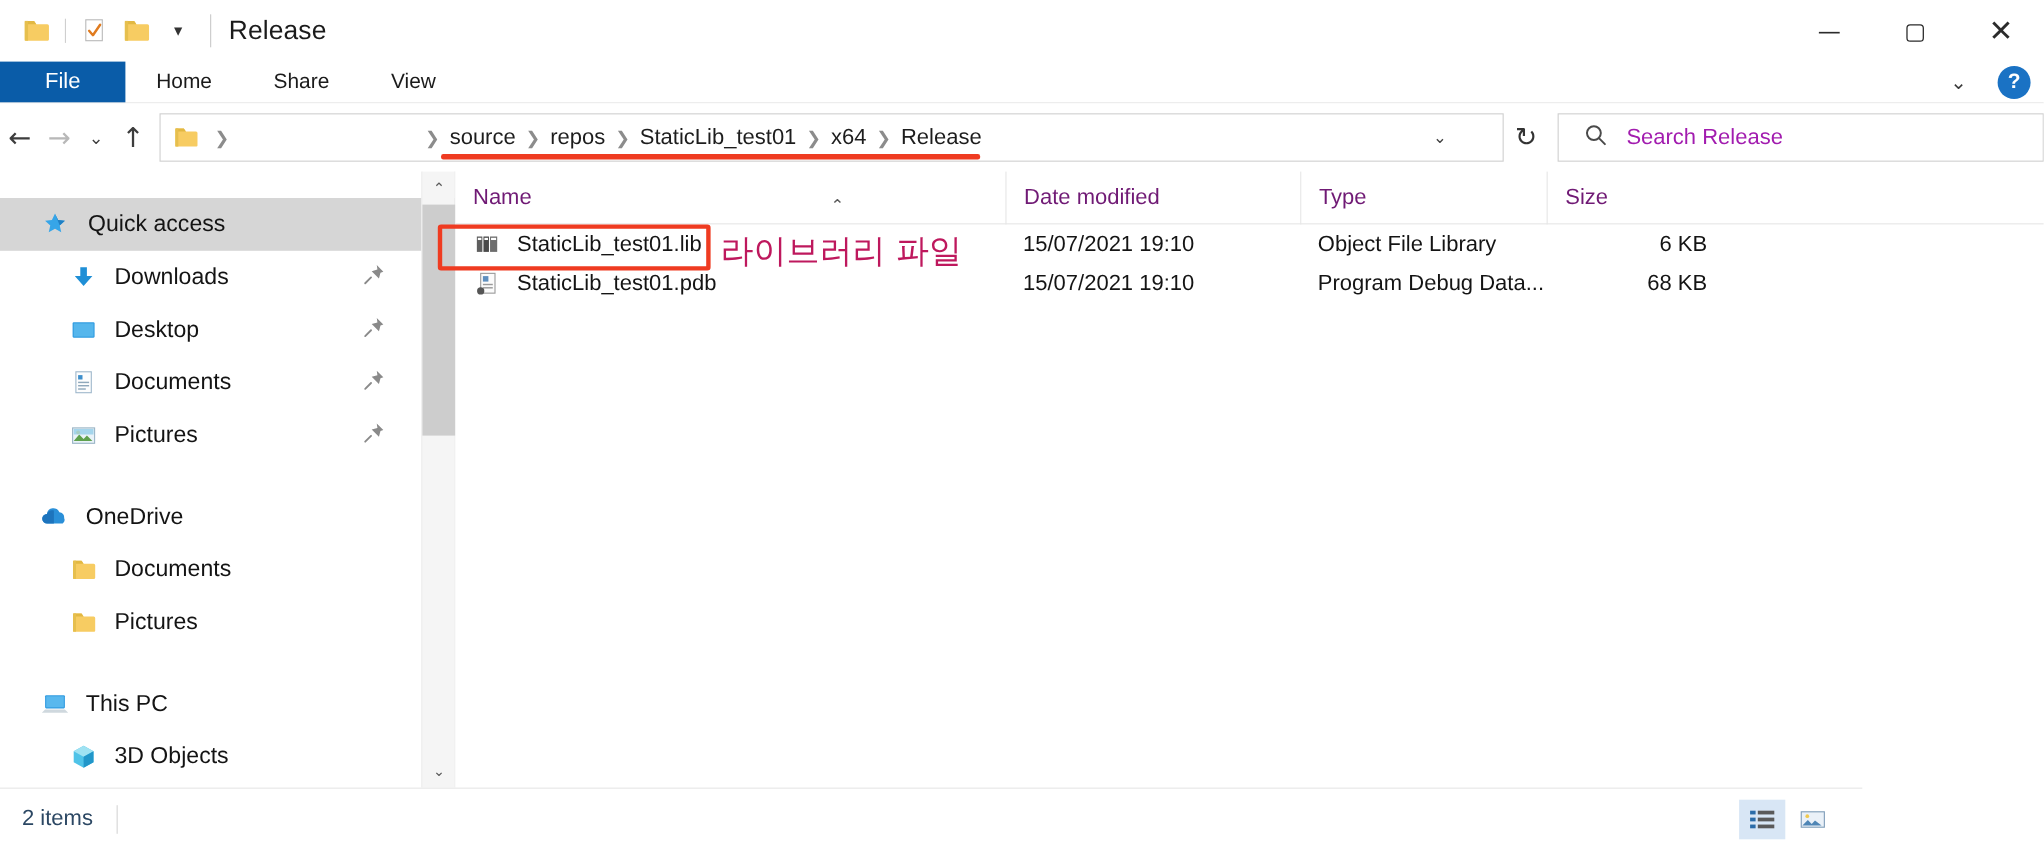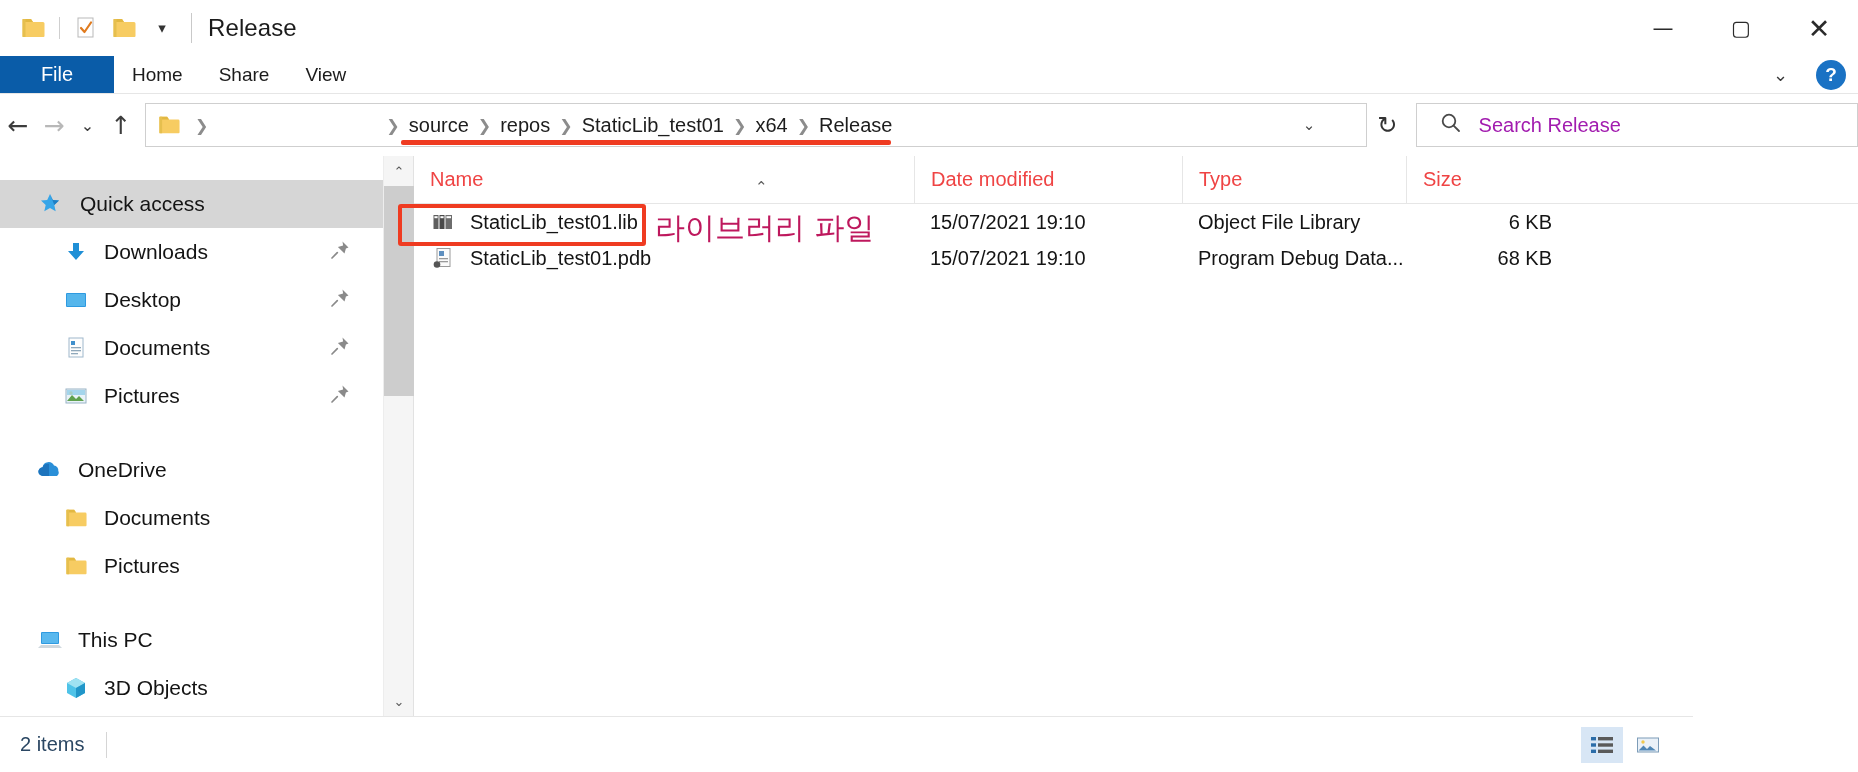--- a/index.html
+++ b/index.html
@@ -38,21 +38,21 @@
     background: #ffffff; display: flex; align-items: stretch;
     border-bottom: 1px solid #e6e6e6;
   }
   .tab-file {
     width: 114px; background: #0a5ca8; color: #ffffff;
     display: flex; align-items: center; justify-content: center;
     font-size: 20px;
   }
   .tab {
     display: flex; align-items: center; justify-content: center;
-    padding: 0 18px; font-size: 19px; color: #1b1b1b;
+    padding: 0 28px; font-size: 19px; color: #1b1b1b;
   }
   .ribbon-right { position: absolute; right: 12px; top: 0; height: 38px; display: flex; align-items: center; gap: 16px; }
   .chev-down { font-size: 18px; color: #3a3a3a; padding: 4px 12px; }
   .help-circle {
     width: 30px; height: 30px; border-radius: 50%; background: #1a72c4; color: #fff;
     display: flex; align-items: center; justify-content: center; font-size: 19px; font-weight: bold;
   }
 
   
   .addressbar {
@@ -123,21 +123,21 @@
   .pane-divider { width: 1px; height: 560px; background: #e2e2e2; }
 
   
   .listpane { flex: 1; position: relative; background: #ffffff; }
   .col-headers {
     position: absolute; left: 0; top: 0; width: 100%; height: 48px;
     display: flex; align-items: center; border-bottom: 1px solid #e6e6e6;
   }
   .col-head {
     height: 48px; display: flex; align-items: center; padding-left: 16px;
-    font-size: 20px; color: #ef4444; border-left: 1px solid #e6e6e6;
+    font-size: 20px; color: #701a75; border-left: 1px solid #e6e6e6;
   }
   .col-head:first-child { border-left: none; }
   .col-name { width: 500px; }
   .col-date { width: 268px; }
   .col-type { width: 224px; }
   .col-size { width: 180px; }
 
   .rows { position: absolute; left: 0; top: 48px; width: 100%; }
   .row { height: 36px; display: flex; align-items: center; }
   .cell { display: flex; align-items: center; font-size: 20px; color: #141414; }

